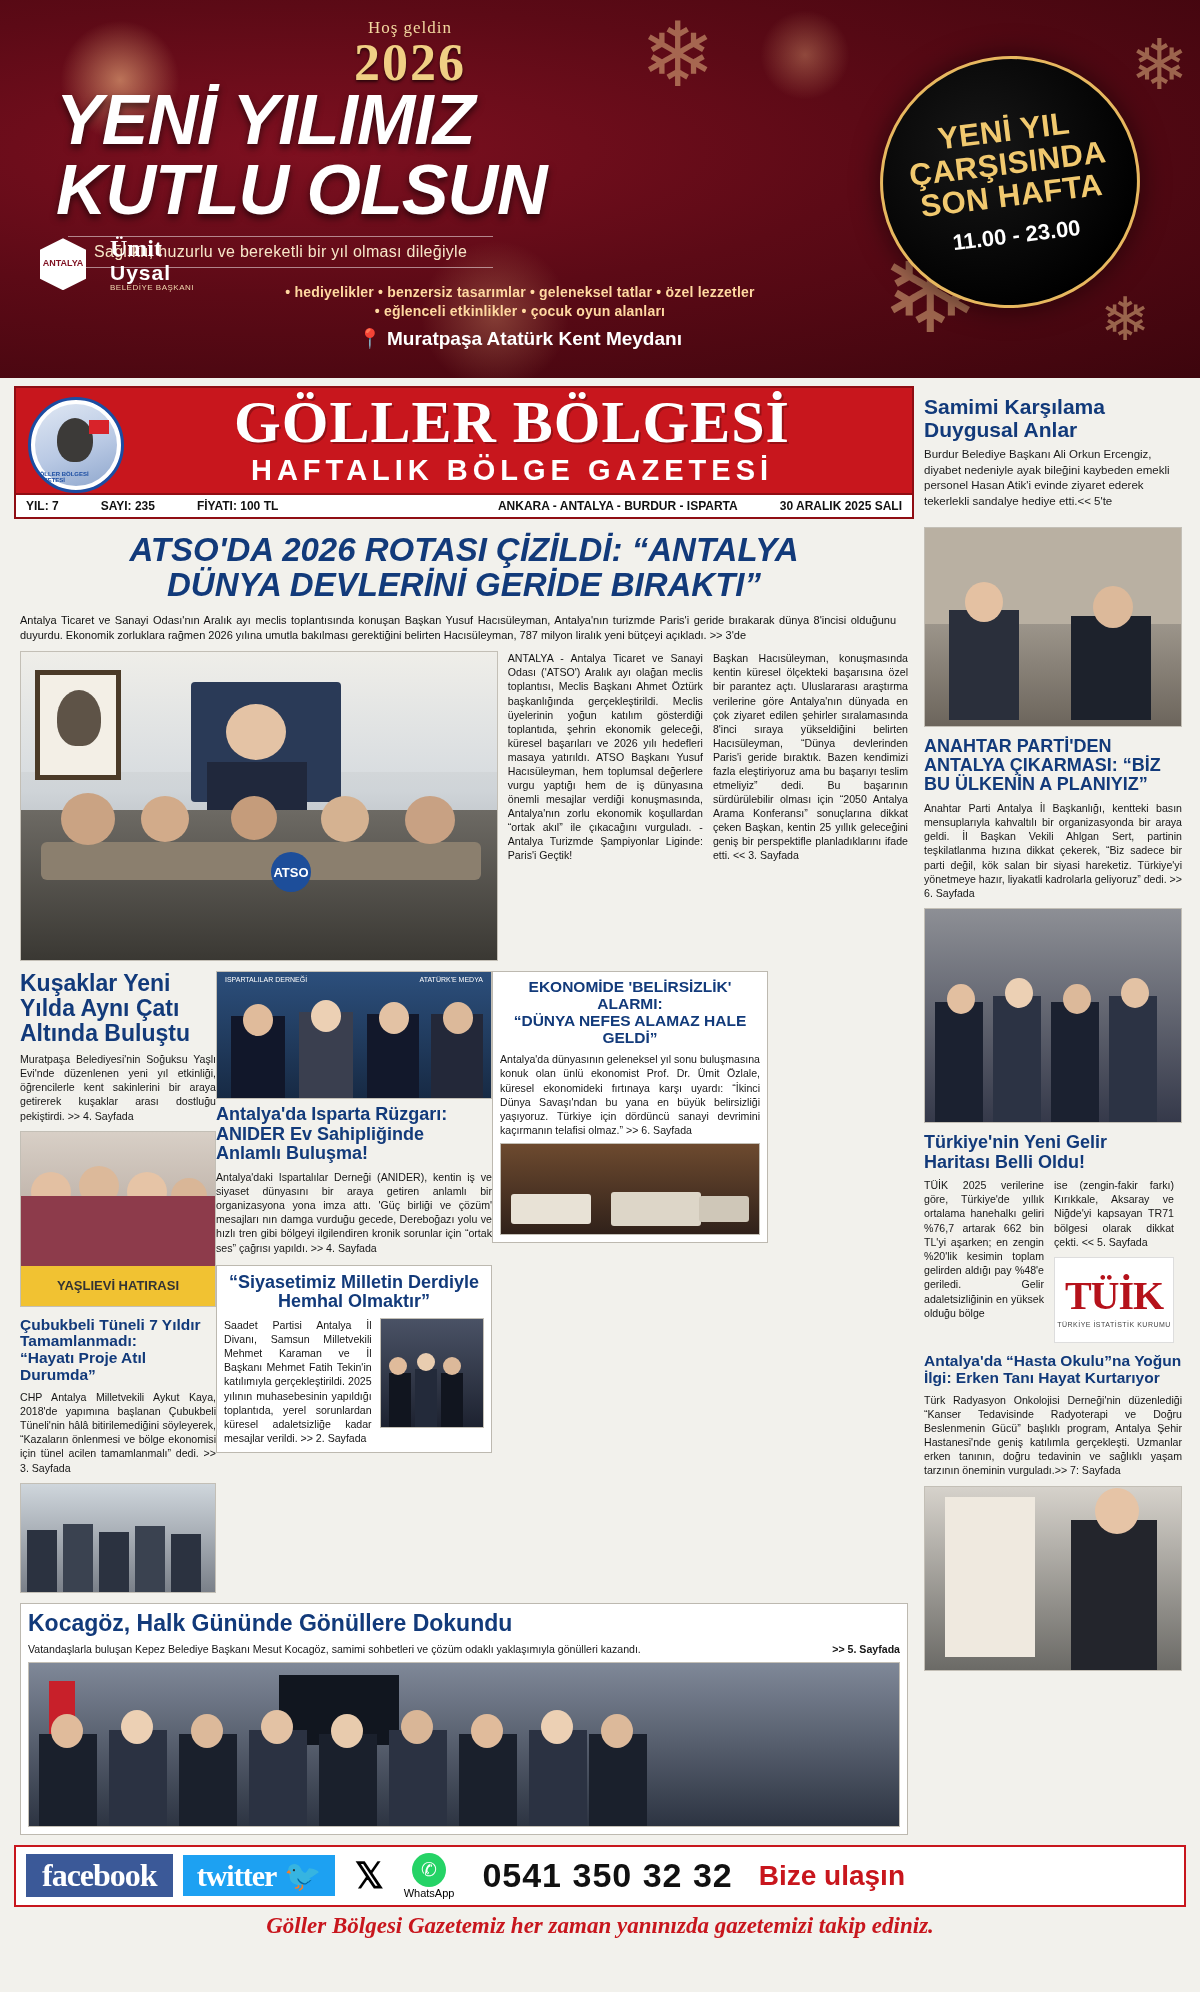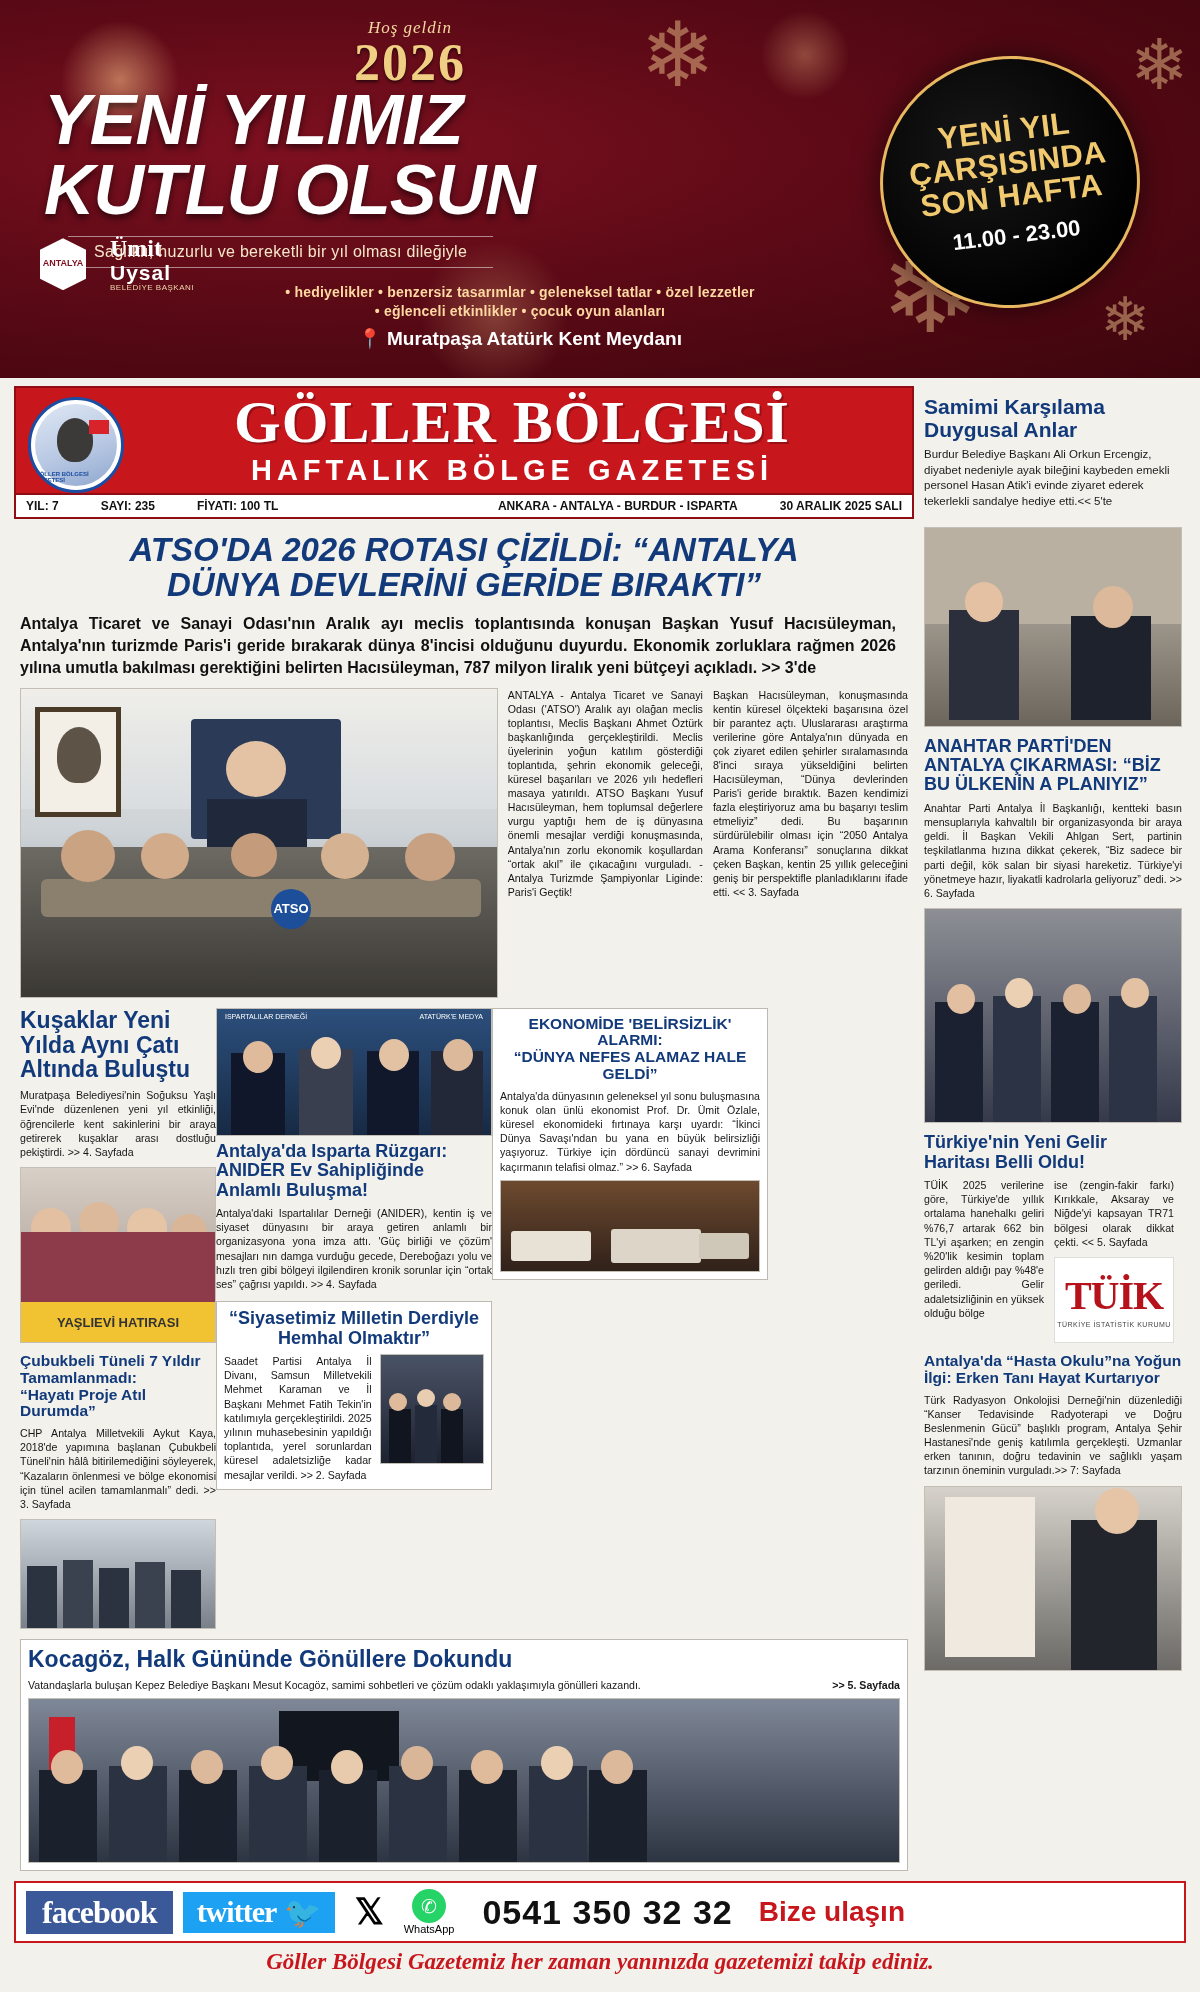--- a/index.html
+++ b/index.html
@@ -28,38 +28,38 @@
     position: absolute;
     color: rgba(255,215,150,.45);
     font-size: 90px;
     line-height: 1;
     user-select: none;
   }
   .topad-left { position: absolute; left: 0; top: 0; width: 880px; height: 378px; padding: 18px 0 0 40px; }
   .hosgeldin {
     text-align: center; width: 700px; margin-left: 20px;
     font-family: "Liberation Serif", serif;
-    font-style: italic; font-size: 17px; color: #f3d9a0; letter-spacing: 1px;
+    font-size: 17px; color: #f3d9a0; letter-spacing: 1px;
   }
   .year2026 {
     text-align: center; width: 700px; margin-left: 20px;
     font-family: "Liberation Serif", serif;
     font-weight: bold; font-size: 52px; line-height: .95;
     color: #f0cf84;
     text-shadow: 0 2px 3px rgba(0,0,0,.6);
     letter-spacing: 2px;
   }
   .bigwish {
     font-family: "Liberation Sans", sans-serif;
     font-weight: bold; font-style: italic;
     font-size: 70px; line-height: .96;
     color: #ffffff;
     text-shadow: 0 4px 7px rgba(0,0,0,.55);
     letter-spacing: -1px;
-    margin-left: 4px;
+    margin-left: 16px;
   }
   .bigwish .l2 { display: block; margin-top: 2px; }
   .wishsub {
     margin: 12px 0 0 28px;
     display: inline-block;
     border-top: 1px solid rgba(255,255,255,.5);
     border-bottom: 1px solid rgba(255,255,255,.5);
     padding: 6px 26px;
     font-size: 16px; color: #f7e7c9; letter-spacing: .3px;
   }
@@ -166,22 +166,22 @@
   .col-main { width: 900px; }
   .col-right { width: 258px; margin-left: 10px; }
 
   .lead-title {
     font-family: "Liberation Sans", sans-serif;
     font-weight: bold; font-style: italic;
     font-size: 33px; line-height: 1.06; color: #123a7a;
     text-align: center; padding: 6px 6px 0 6px;
   }
   .lead-sub {
-    font-size: 16px; line-height: 1.4; color: #111; text-align: justify;
-    margin: 10px 18px 8px 6px; font-weight: bold;
+    font-size: 11px; line-height: 1.4; color: #111; text-align: justify;
+    margin: 10px 18px 8px 6px; font-weight: normal;
   }
   .lead-body { display: flex; gap: 10px; margin: 0 6px; }
   .lead-photo {
     width: 480px; height: 310px;
     border: 1px solid #c3bfb6;
     position: relative; overflow: hidden;
     background: linear-gradient(180deg,#cdd3d8 0%, #9aa3ab 60%, #6e757c 100%);
   }
   .lead-col { width: 196px; font-size: 10.6px; line-height: 1.33; text-align: justify; color: #141414; }
 

